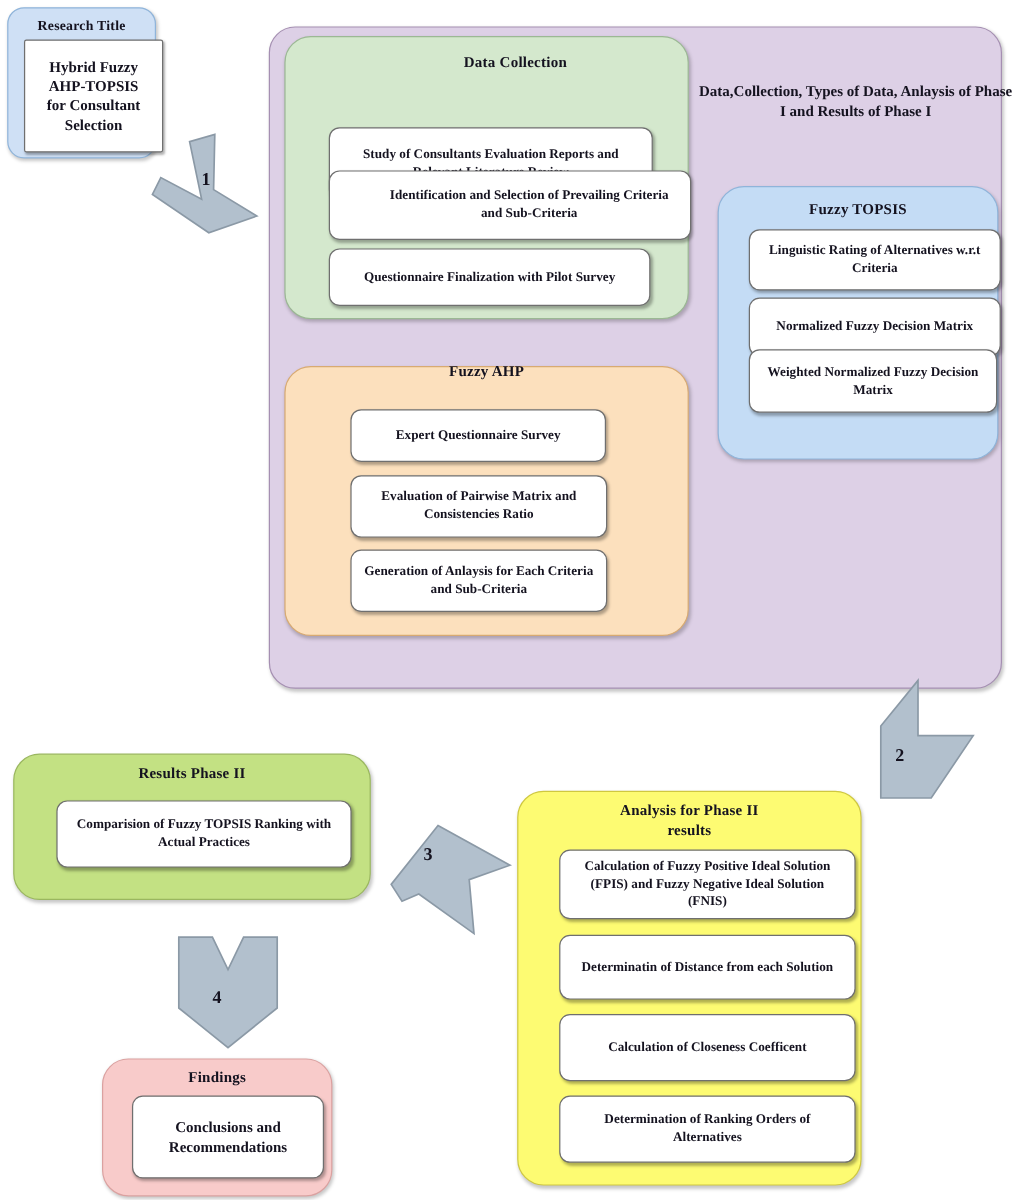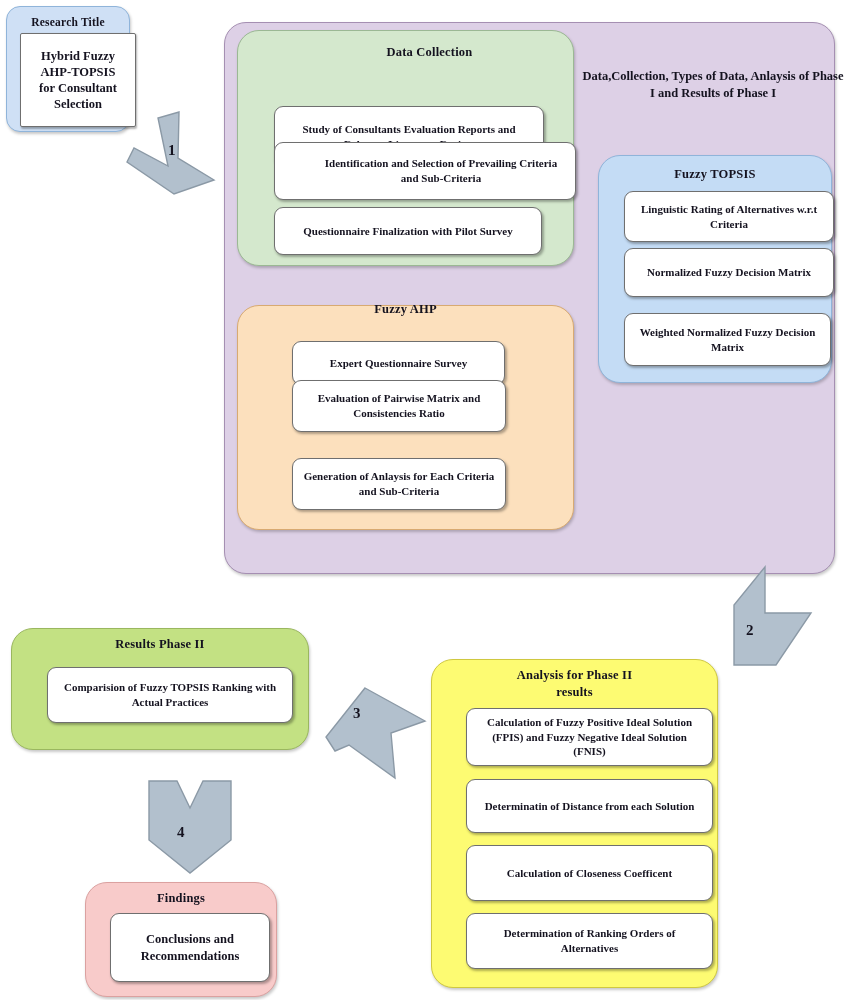--- a/index.html
+++ b/index.html
@@ -92,33 +92,33 @@
   #dc-step-2{left:274px;top:207px;width:250px;height:42px;}
 
   
   #fuzzy-ahp-group{
     left:237px;top:305px;width:337px;height:225px;
     background:#fce0bd;
     border:1.3px solid #d8aa72;
   }
   #fuzzy-ahp-title{top:302px;}
   #ahp-step-0{left:292px;top:341px;width:195px;height:38px;}
-  #ahp-step-1{left:292px;top:380px;width:196px;height:46px;}
+  #ahp-step-1{left:292px;top:396px;width:196px;height:46px;}
   #ahp-step-2{left:292px;top:458px;width:196px;height:46px;}
 
   
   #fuzzy-topsis-group{
     left:598px;top:155px;width:234px;height:228px;
     background:#c4dcf5;
     border:1.3px solid #8fb4da;
   }
   #fuzzy-topsis-title{top:167px;}
   #ft-step-0{left:624px;top:191px;width:192px;height:45px;}
   #ft-step-1{left:624px;top:248px;width:192px;height:43px;}
-  #ft-step-2{left:624px;top:313px;width:189px;height:47px;}
+  #ft-step-2{left:624px;top:291px;width:189px;height:47px;}
 
   
   #results-phase2-group{
     left:11px;top:628px;width:298px;height:122px;
     background:#c3e183;
     border:1.3px solid #9ab75f;
   }
   #results-phase2-title{top:637px;}
   #rp2-step-0{left:47px;top:667px;width:228px;height:50px;}
 

